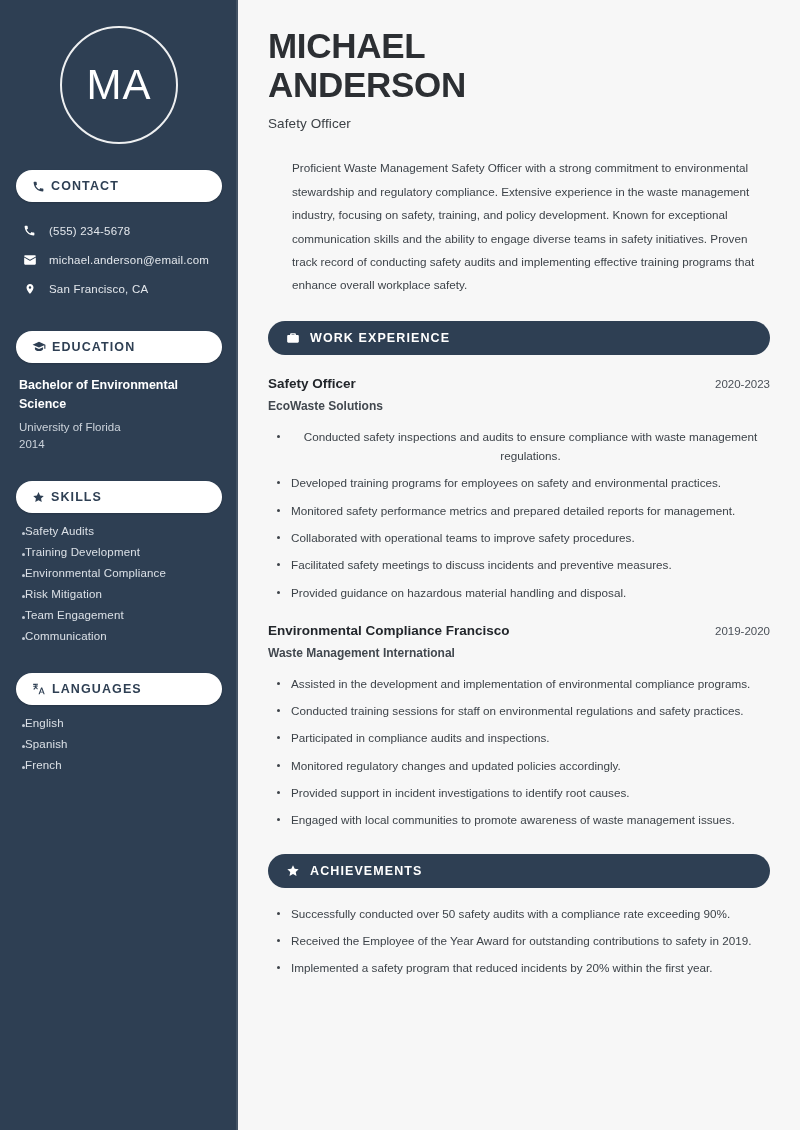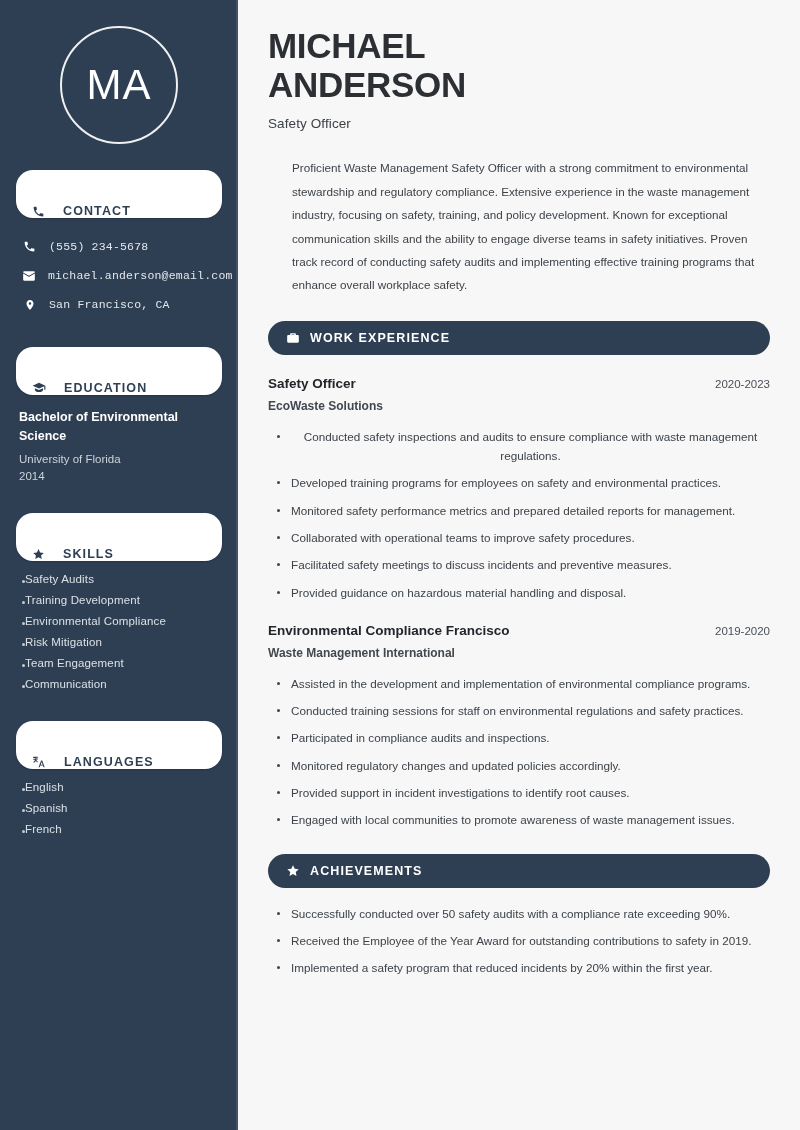--- a/index.html
+++ b/index.html
@@ -53,46 +53,45 @@
     justify-content: center;
     font-size: 42px;
     font-weight: 400;
     letter-spacing: 1px;
     color: #ffffff;
   }
 
   
   .pill {
     margin: 0 16px;
-    height: 48px;
+    height: 32px;
     background: #ffffff;
     border-radius: 17px;
     display: flex;
-    align-items: flex-end;
+    align-items: center;
     padding-left: 16px;
-    gap: 18px;
+    gap: 6px;
     box-shadow: 0 1px 2px rgba(0,0,0,0.18);
   }
   .pill-label {
     color: #2e3f53;
     font-size: 12.5px;
     font-weight: bold;
     letter-spacing: 1.1px;
   }
   .pill .ic { display: flex; align-items: center; }
   .pill .ic svg { fill: #2e3f53; display: block; }
 
   
   .contact-list { padding: 14px 16px 0 22px; }
   .contact-row {
     display: flex;
     align-items: center;
     gap: 12px;
     height: 29px;
-    font-family: Liberation Mono, monospace;
   }
   .contact-row .ic { width: 15px; display: flex; justify-content: center; }
   .contact-row .ic svg { fill: #ffffff; display: block; }
   .contact-text {
     font-size: 11.5px;
     color: #e3e7ec;
     letter-spacing: 0.2px;
   }
 
   .side-block { padding: 13px 16px 0 19px; }

